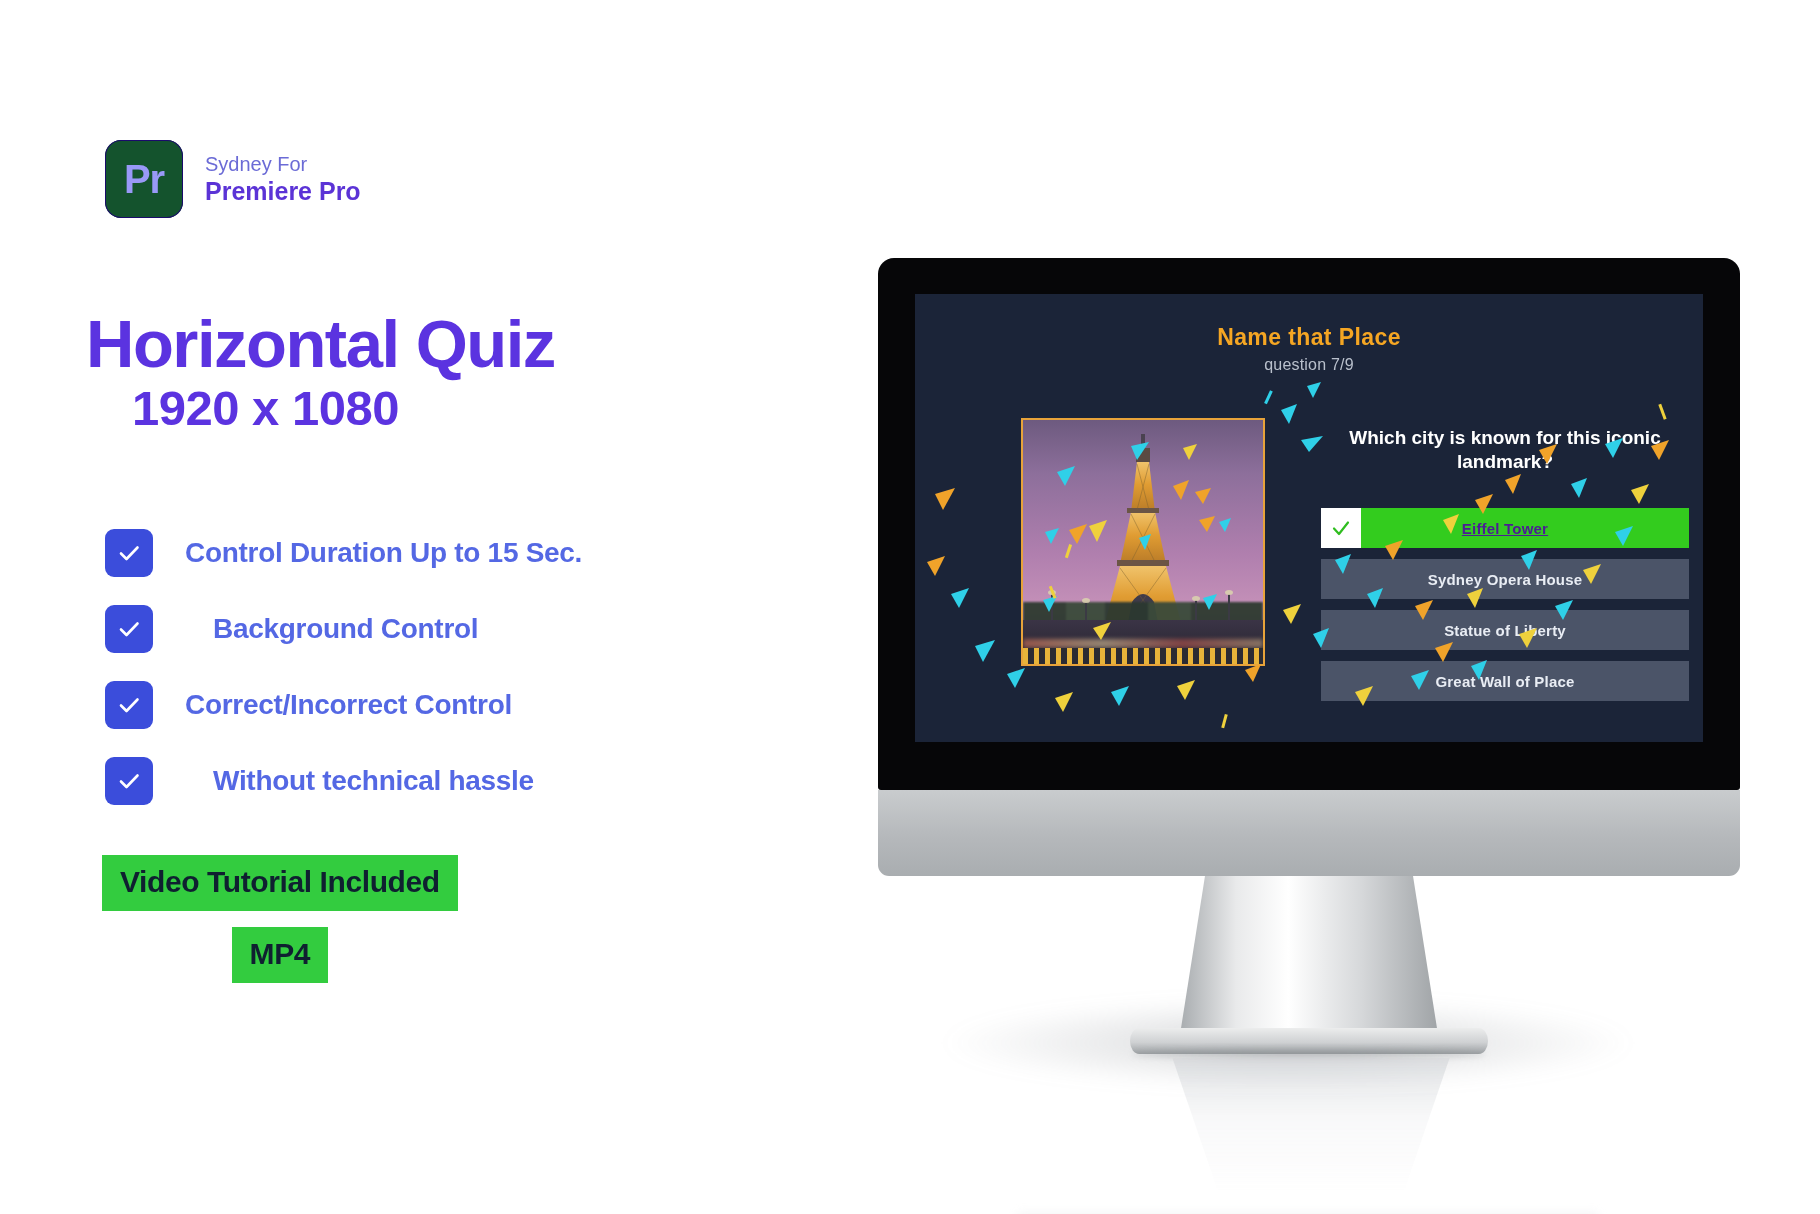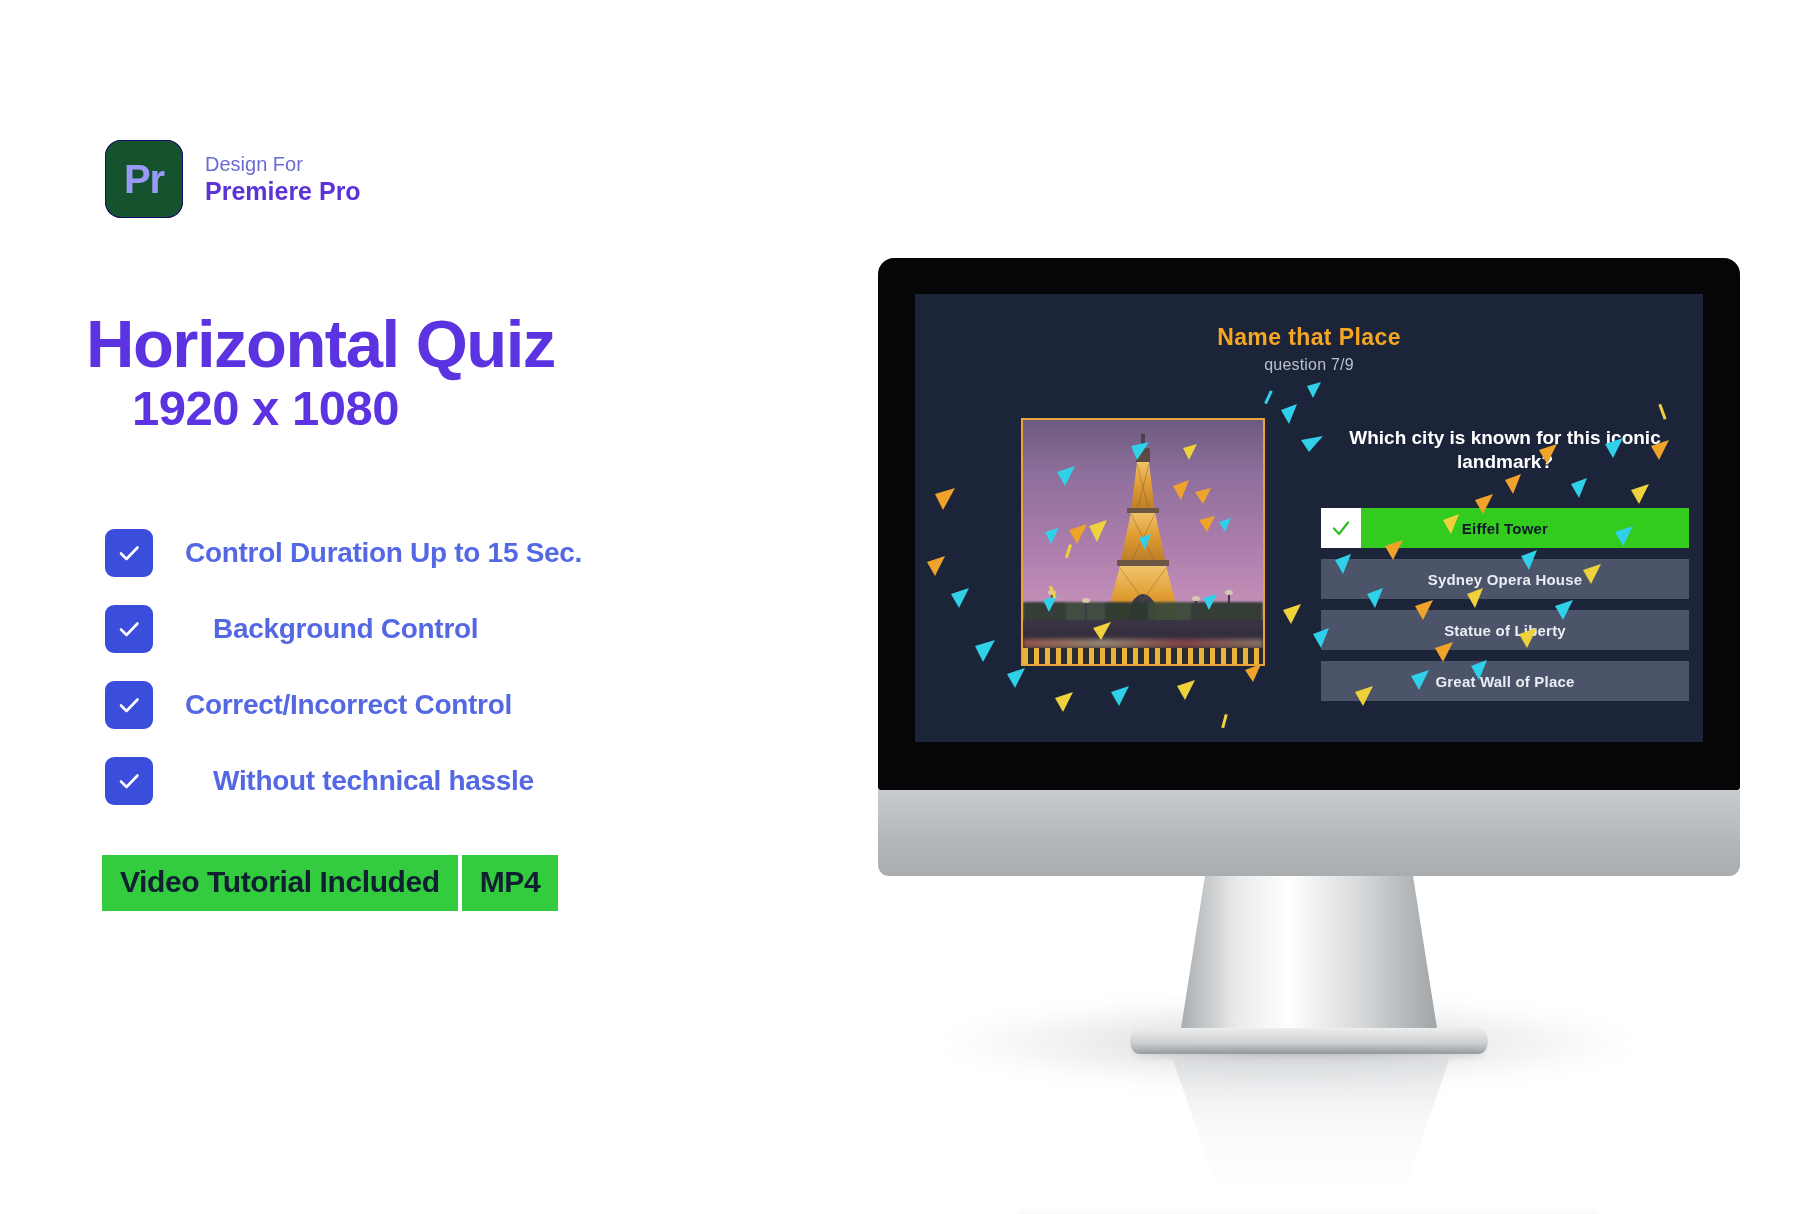--- a/index.html
+++ b/index.html
@@ -47,21 +47,21 @@
     width:48px;height:48px;border-radius:9px;background:#3b4ddb;
     display:flex;align-items:center;justify-content:center;flex:0 0 auto;
   }
   .check-box svg{display:block;}
   .feature-label{
     color:#5468e4;font-size:28px;font-weight:bold;
     margin-left:32px;white-space:nowrap;letter-spacing:-0.3px;
   }
   .feature-row.indent .feature-label{margin-left:60px;}
 
-  .badges{position:absolute;left:102px;top:855px;display:flex;align-items:center;gap:4px;}
+  .badges{position:absolute;left:102px;top:855px;display:flex;align-items:center;gap:16px;flex-direction:column;}
   .badge{
     background:#33cc3f;color:#0f2030;
     font-size:30px;font-weight:bold;letter-spacing:-0.4px;
     padding:10px 18px 12px 18px;
     display:flex;align-items:center;justify-content:center;
     white-space:nowrap;
   }
 
   
   .monitor{position:absolute;left:878px;top:258px;width:976px;height:570px;}
@@ -154,39 +154,39 @@
     color:#ffffff;font-size:19px;font-weight:bold;line-height:1.28;
   }
 
   .options{position:absolute;left:406px;top:214px;width:368px;}
   .option{
     height:40px;margin-bottom:11px;position:relative;
     background:#4b5468;display:flex;align-items:center;justify-content:center;
   }
   .option .opt-label{color:#e9edf4;font-size:15px;font-weight:bold;letter-spacing:0.2px;}
   .option.correct{background:#33cc1e;}
-  .option.correct .opt-label{color:#0f172a;}
+  .option.correct .opt-label{color:#4c1d95;text-decoration:underline;}
   .opt-check{
     position:absolute;left:0;top:0;width:40px;height:40px;background:#ffffff;
     display:flex;align-items:center;justify-content:center;
   }
 
   .confetti{position:absolute;left:0;top:0;width:100%;height:100%;pointer-events:none;}
 </style>
 </head>
 <body>
 
 <div class="left-panel">
 
   <div class="brand-row">
     <div class="pr-icon">
       <span>Pr</span>
     </div>
     <div class="brand-text">
-      <div class="brand-sub">Design For</div>
+      <div class="brand-sub">Sydney For</div>
       <div class="brand-main">Premiere Pro</div>
     </div>
   </div>
 
   <div class="title-main">Horizontal Quiz</div>
   <div class="title-sub">1920 x 1080</div>
 
   <div class="features">
     <div class="feature-row">
       <div class="check-box">

